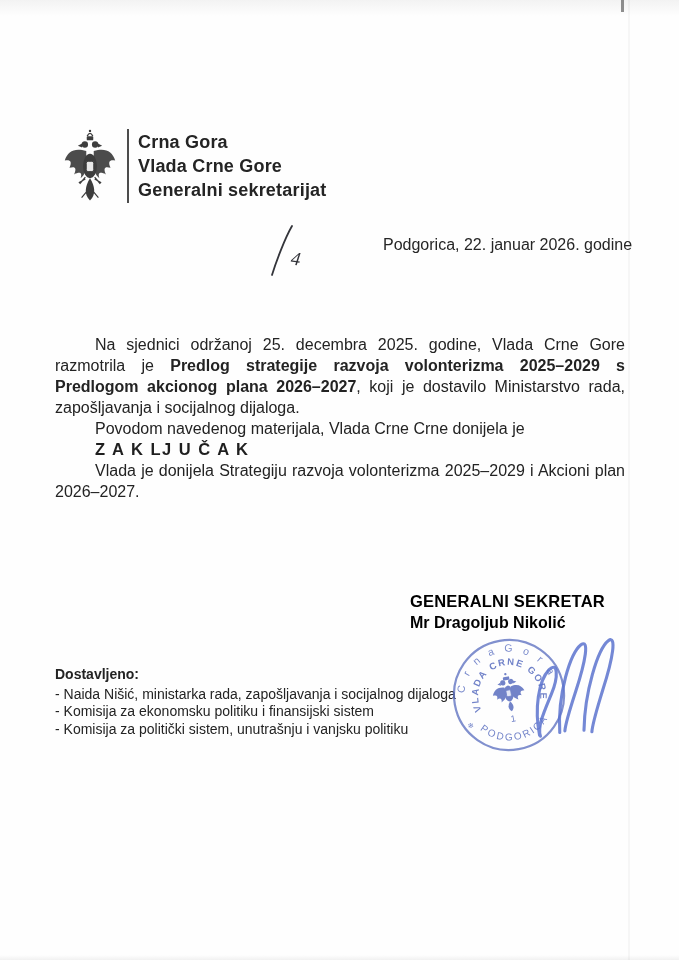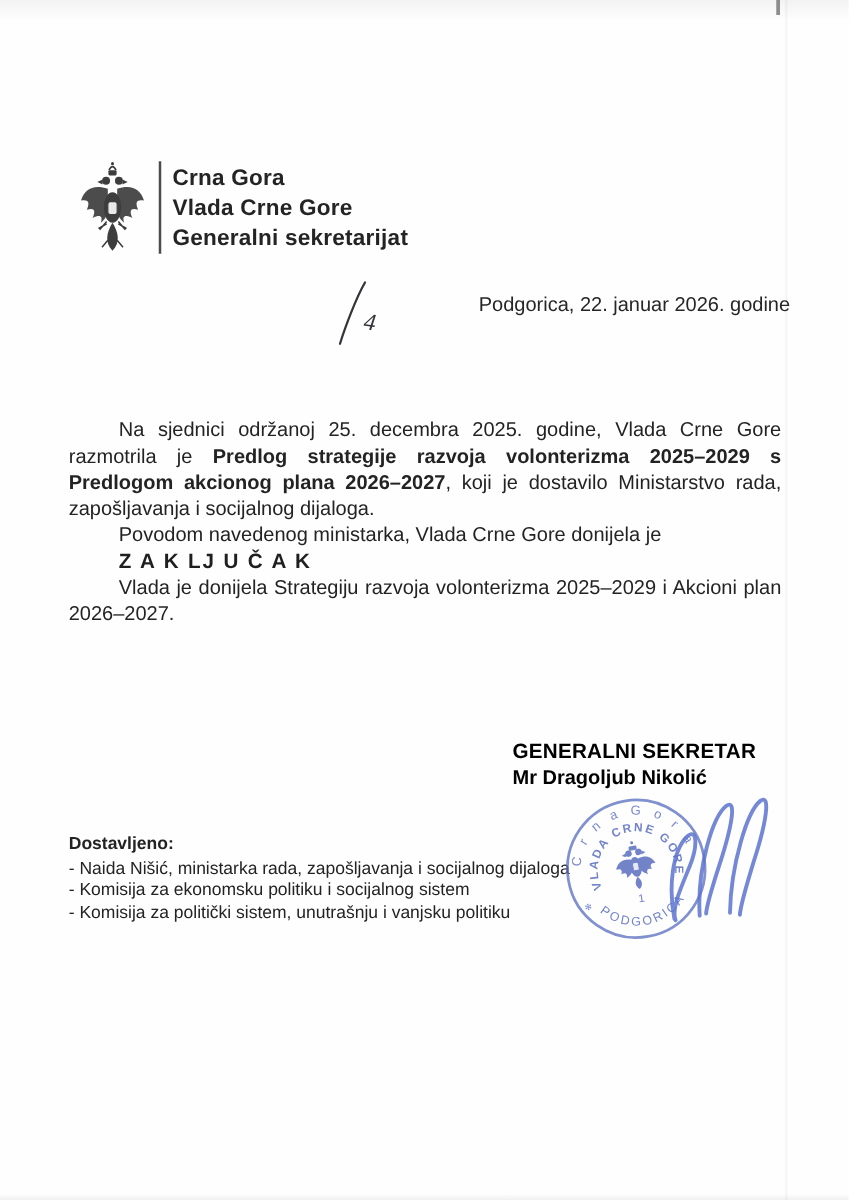--- a/index.html
+++ b/index.html
@@ -109,34 +109,34 @@
 
   <svg class="hand-slash" viewBox="0 0 28 54">
     <path d="M4,51 C8,38 17,14 24,2" fill="none" stroke="#34353b" stroke-width="1.8" stroke-linecap="round"></path>
   </svg>
   <div class="hand-digit">4</div>
 
   <div class="place-date">Podgorica, 22. januar 2026. godine</div>
 
   <div class="doc-body">
     <p><span>Na sjednici održanoj 25. decembra 2025. godine, Vlada Crne Gore razmotrila je </span><span class="bold">Predlog strategije razvoja volonterizma 2025–2029 s Predlogom akcionog plana 2026–2027</span><span>, koji je dostavilo Ministarstvo rada, zapošljavanja i socijalnog dijaloga.</span></p>
-    <p class="no-just">Povodom navedenog ministarka, Vlada Crne Gore donijela je</p>
+    <p class="no-just">Povodom navedenog materijala, Vlada Crne Crne donijela je</p>
     <p class="conclusion-heading">Z A K LJ U Č A K</p>
     <p class="decision">Vlada je donijela Strategiju razvoja volonterizma 2025–2029 i Akcioni plan 2026–2027.</p>
   </div>
 
   <div class="sig-block">
     <div class="sig-title">GENERALNI SEKRETAR</div>
     <div class="sig-name">Mr Dragoljub Nikolić</div>
   </div>
 
   <div class="distribution">
     <div class="dist-label">Dostavljeno:</div>
     <div>- Naida Nišić, ministarka rada, zapošljavanja i socijalnog dijaloga</div>
-    <div>- Komisija za ekonomsku politiku i socijalnog sistem</div>
+    <div>- Komisija za ekonomsku politiku i finansijski sistem</div>
     <div>- Komisija za politički sistem, unutrašnju i vanjsku politiku</div>
   </div>
 
   <svg class="stamp" viewBox="0 0 120 120">
     <defs>
       <path id="arc-outer-top" d="M 17,75 A 45 45 0 1 1 103,75" fill="none"></path>
       <path id="arc-inner-top" d="M 31,72 A 31 31 0 1 1 89,72" fill="none"></path>
       <path id="arc-bottom" d="M 19,79 A 45 45 0 0 0 101,79" fill="none"></path>
     </defs>
     <g stroke="#5b6fc0" fill="#5b6fc0">

